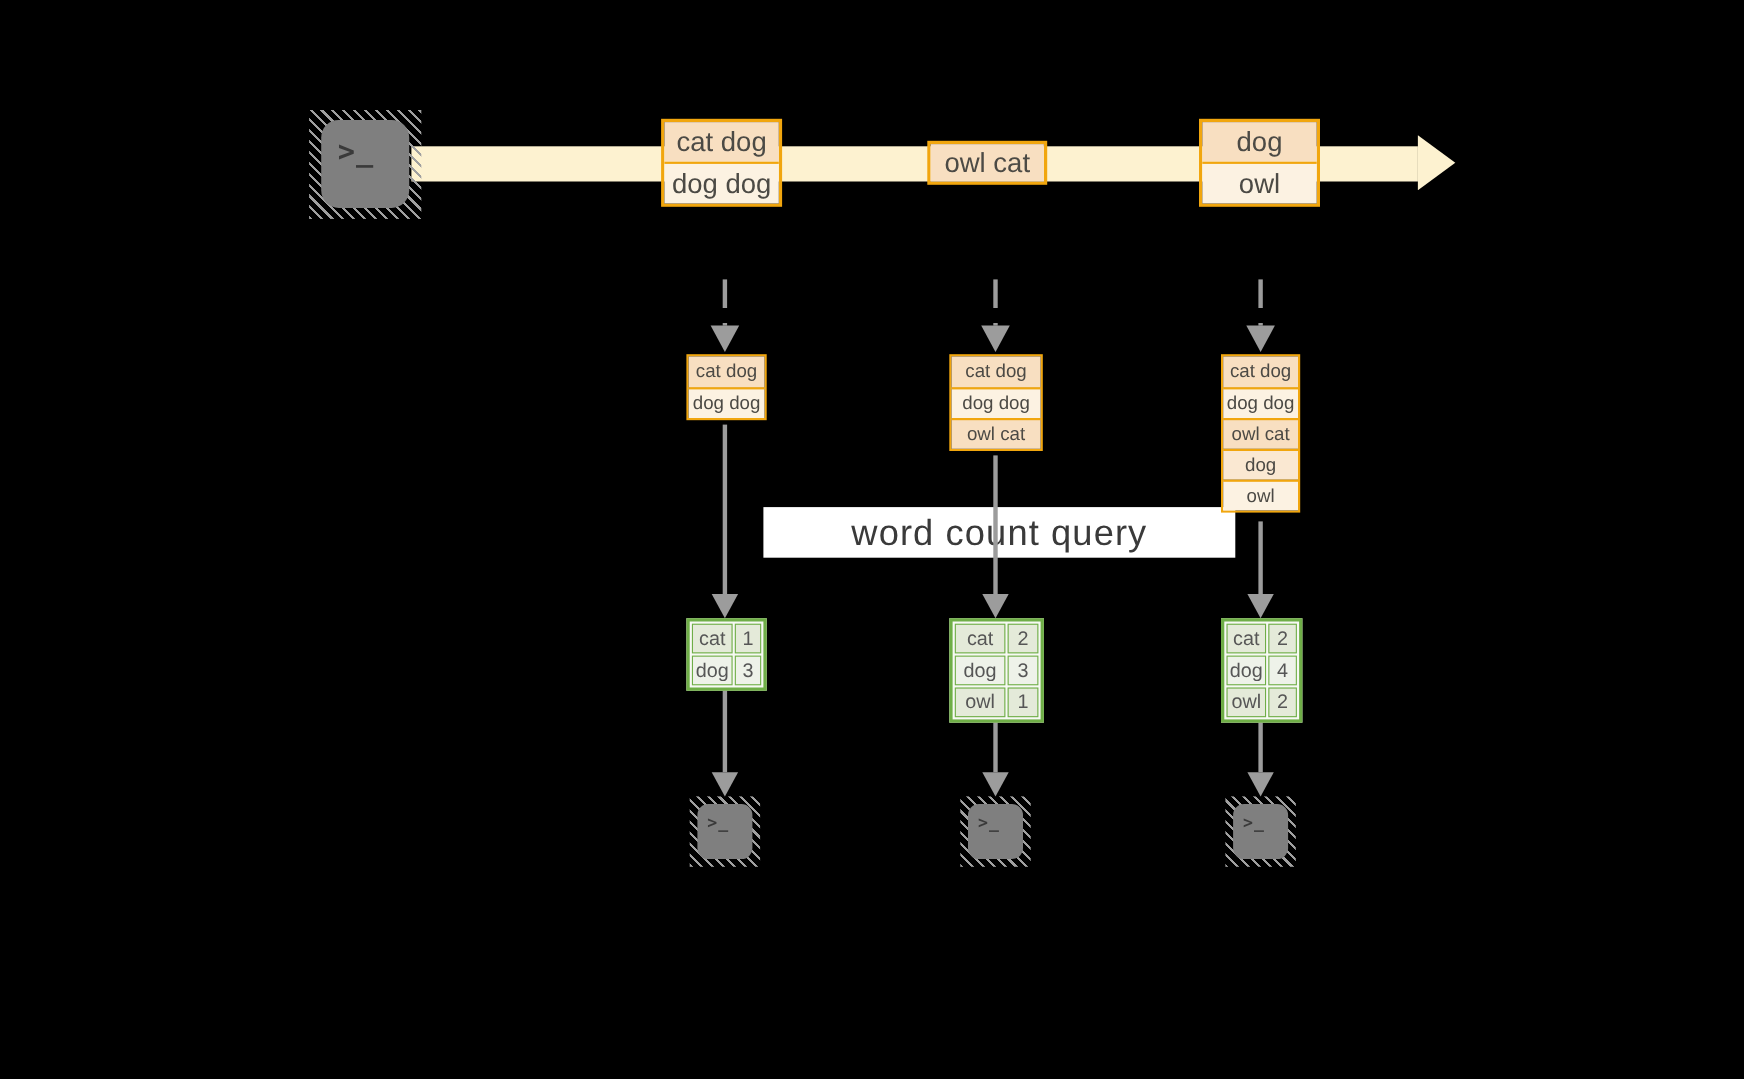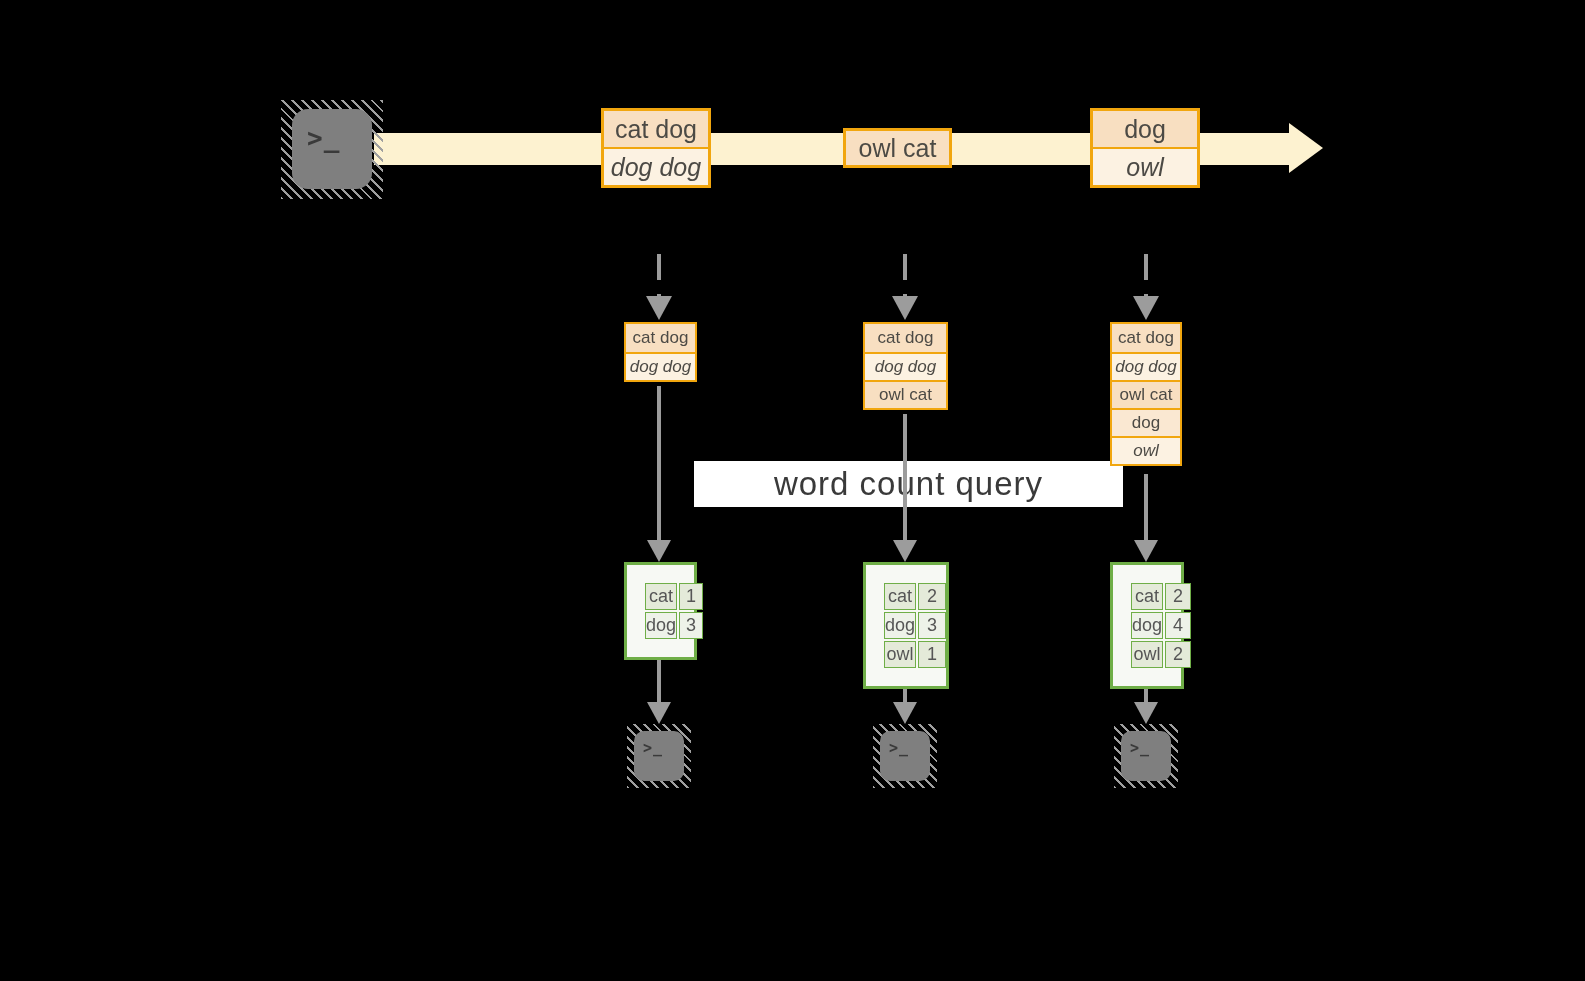--- a/index.html
+++ b/index.html
@@ -16,21 +16,21 @@
   
   .band{background:var(--band);z-index:0;}
   .band-head{width:0;height:0;border-top:25px solid transparent;
              border-bottom:25px solid transparent;border-left:34px solid var(--band);z-index:0;}
 
   
   .evbox{border:3px solid var(--amber);display:flex;flex-direction:column;z-index:3;}
   .evrow{flex:1;display:flex;align-items:center;justify-content:center;
          font-size:25px;color:var(--ink);}
   .evrow + .evrow{border-top:2px solid var(--amber);}
-  .tone-peach{background:var(--peach);} .tone-cream{background:var(--cream);font-style:italic;}
+  .tone-peach{background:var(--peach);} .tone-cream{background:var(--cream);}
   .tone-peach-light{background:var(--peach-light);}
 
   
   .stack{border:2px solid var(--amber);display:flex;flex-direction:column;z-index:3;}
   .stackrow{height:28px;display:flex;align-items:center;justify-content:center;
             font-size:17px;color:var(--ink);}
   .stackrow + .stackrow{border-top:2px solid var(--amber);}
 
   
   .vline{width:4px;background:var(--arrow);z-index:2;}
@@ -38,21 +38,21 @@
          background:repeating-linear-gradient(to bottom,var(--arrow) 0 26px,transparent 26px 40px);}
   .ahead{width:0;height:0;border-left:12px solid transparent;border-right:12px solid transparent;
          border-top:22px solid var(--arrow);z-index:2;}
   .ahead.big{border-left-width:13px;border-right-width:13px;border-top-width:24px;}
 
   
   .banner{background:#fff;z-index:1;display:flex;align-items:center;justify-content:center;
           font-size:33px;font-weight:300;letter-spacing:1px;color:#3a3a3a;}
 
   
-  .gtable{border:3px solid var(--green);background:#f7f9f4;padding:18px;display:grid;gap:2px;z-index:3;}
+  .gtable{border:3px solid var(--green);background:#f7f9f4;padding:2px;display:grid;gap:2px;z-index:3;}
   .gcell{border:1px solid var(--green);height:27px;display:flex;align-items:center;
          justify-content:center;font-size:18px;color:#565656;}
   .fillA{background:var(--sage);} .fillB{background:var(--sagelight);}
 
   
   .hatch{background:repeating-linear-gradient(45deg,#a0a0a0 0 2px,transparent 2px 7px);z-index:3;}
   .termsolid{position:absolute;background:var(--termgray);}
   .prompt{position:absolute;font-family:"DejaVu Sans Mono",monospace;font-weight:bold;
           color:#3a3a3a;letter-spacing:1px;}
 </style>

